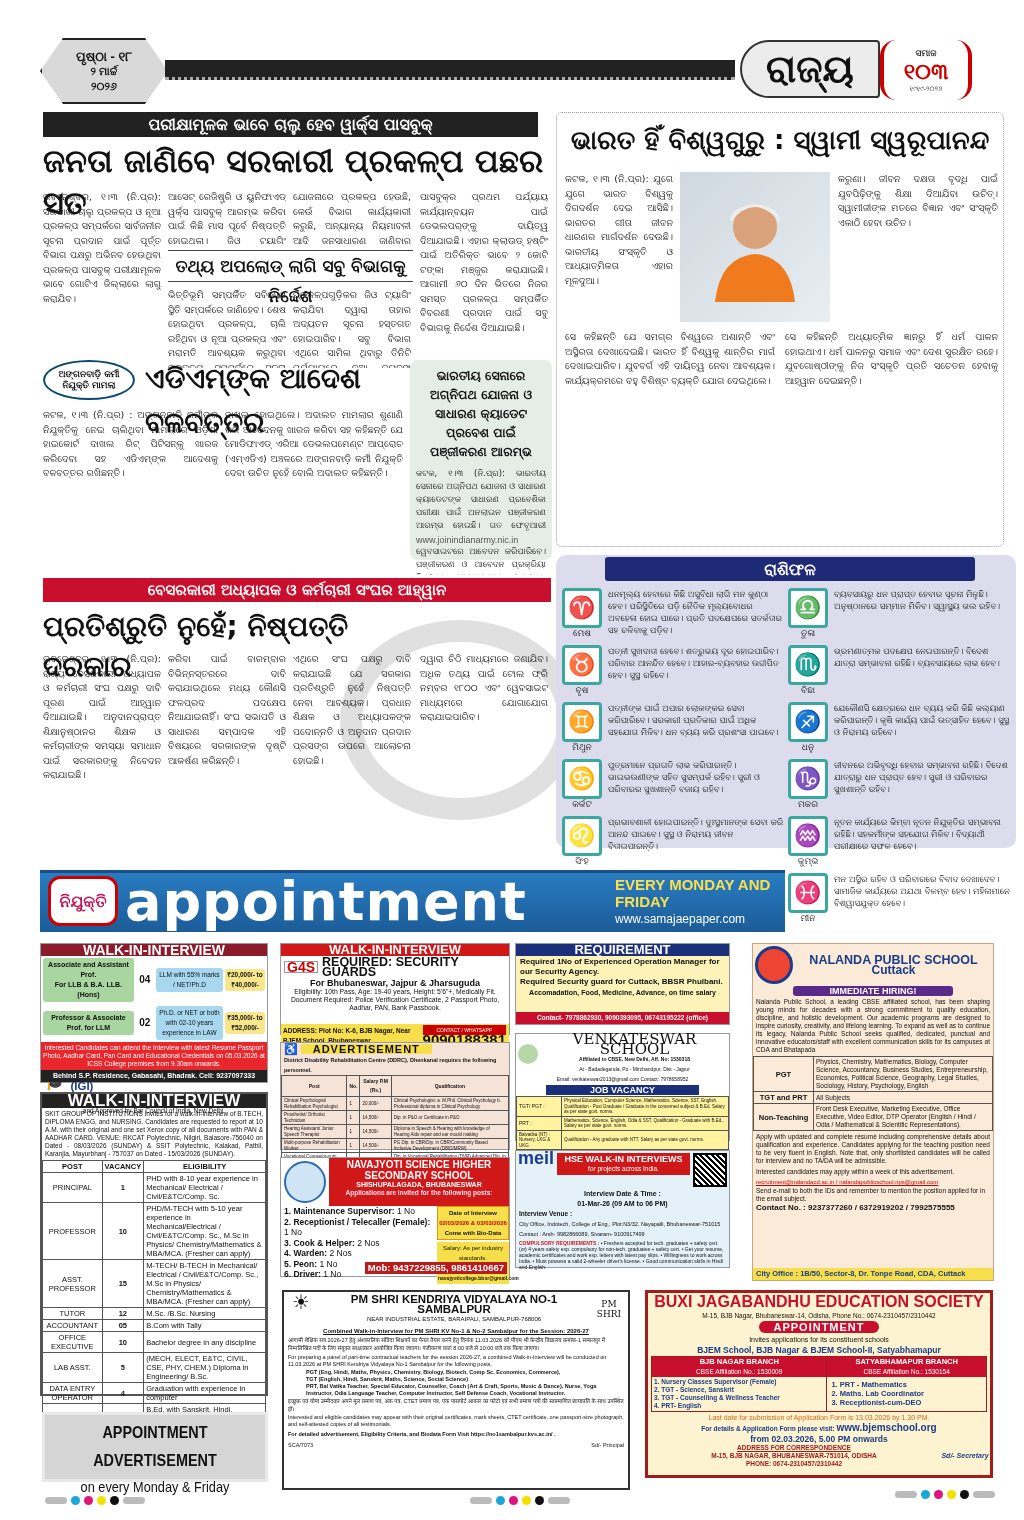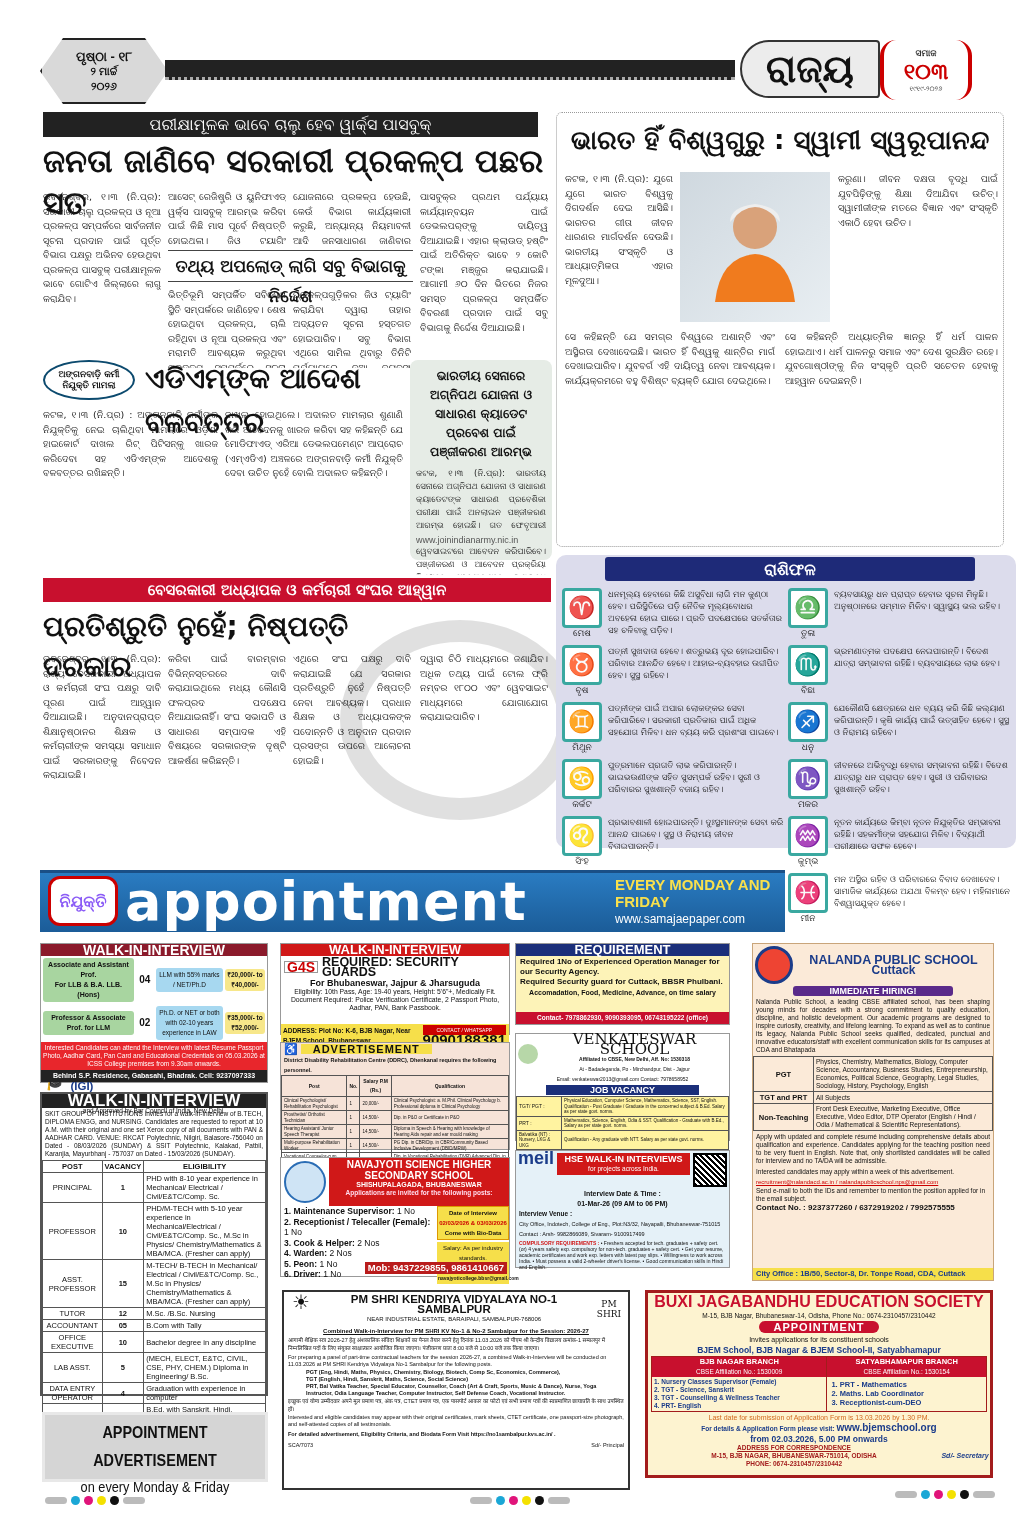--- a/index.html
+++ b/index.html
@@ -5,37 +5,37 @@
 *{box-sizing:border-box;margin:0;padding:0}
 body{width:1024px;height:1520px;background:#fff;font-family:"Liberation Sans",sans-serif;color:#111;position:relative;overflow:hidden}
 .abs{position:absolute}
 .para{font-family:"DejaVu Sans",sans-serif;font-size:9.5px;line-height:14.5px;color:#222;text-align:justify}
 
 .pagebadge{left:40px;top:38px;width:128px;height:66px;background:#d9d9d9;border:2px solid #222;clip-path:polygon(18% 0,82% 0,100% 50%,82% 100%,18% 100%,0 50%);display:flex;flex-direction:column;align-items:center;justify-content:center;font-size:13px;font-weight:bold;line-height:15px}
 .redwing{background:#c00}
 .topbar{left:165px;top:60px;width:570px;height:20px;background:#222;border-bottom:3px dotted #aaa}
 .rajya{left:740px;top:40px;width:140px;height:58px;border:2px solid #333;border-radius:30px 4px 4px 30px;background:#ececec;font-size:38px;font-weight:bold;display:flex;align-items:center;justify-content:center;font-family:"DejaVu Sans",sans-serif}
 .logo103{left:880px;top:40px;width:92px;height:60px;display:flex;flex-direction:column;align-items:center;justify-content:center;color:#c00;border-left:4px solid #c00;border-right:4px solid #c00;border-radius:16px}
-.kicker{left:43px;top:112px;width:495px;height:25px;background:#222;color:#fff;font-size:16px;font-weight:normal;display:flex;align-items:center;justify-content:center;font-family:"DejaVu Sans",sans-serif}
+.kicker{left:43px;top:112px;width:495px;height:25px;background:#222;color:#fff;font-size:16px;font-weight:bold;display:flex;align-items:center;justify-content:center;font-family:"DejaVu Sans",sans-serif}
 .headline{font-family:"DejaVu Sans",sans-serif;font-weight:bold;color:#111}
 .subhead{font-family:"DejaVu Sans",sans-serif;font-weight:bold;font-size:22px;text-align:center;border-top:1px solid #444;border-bottom:1px solid #444}
 .col{position:absolute}
 .box-right{left:556px;top:112px;width:448px;height:435px;border:1px dotted #999;border-radius:6px}
 .photo{left:680px;top:172px;width:150px;height:150px;background:linear-gradient(135deg,#cfd8df,#e8eef2);display:flex;align-items:center;justify-content:center}
 .army{left:410px;top:360px;width:142px;height:200px;background:#e6ece6;border-radius:8px}
 .redkicker{left:43px;top:578px;width:508px;height:24px;background:#c8102e;color:#fff;font-size:15px;font-weight:bold;display:flex;align-items:center;justify-content:center;font-family:"DejaVu Sans",sans-serif}
 .rashi{left:556px;top:555px;width:460px;height:293px;background:#dcdcec;border-radius:10px}
 .rashi-title{left:605px;top:557px;width:370px;height:24px;background:#1e2a78;color:#fff;font-weight:bold;font-size:16px;display:flex;align-items:center;justify-content:center;font-family:"DejaVu Sans",sans-serif;border-radius:3px}
 .sign{display:flex;gap:6px;margin-bottom:6px}
 .signicon{width:40px;height:40px;border:3px solid #3aa8a0;background:#fff;border-radius:4px;display:flex;align-items:center;justify-content:center;font-size:22px;flex-shrink:0}
 .signname{font-size:9px;text-align:center;font-family:"DejaVu Sans",sans-serif}
 .signtxt{font-family:"DejaVu Sans",sans-serif;font-size:8.5px;line-height:12px;color:#222}
 
 .banner{left:40px;top:870px;width:745px;height:62px;background:linear-gradient(#2a7cc2,#1b5c98);border-top:3px solid #1a4f86}
-.niyukti{left:48px;top:876px;width:70px;height:50px;background:#fff;border:3px solid #c00;border-radius:12px;display:flex;align-items:center;justify-content:center;font-weight:bold;font-size:16px;color:#8b5cf6;font-family:"DejaVu Sans",sans-serif}
+.niyukti{left:48px;top:876px;width:70px;height:50px;background:#fff;border:3px solid #c00;border-radius:12px;display:flex;align-items:center;justify-content:center;font-weight:bold;font-size:16px;color:#be185d;font-family:"DejaVu Sans",sans-serif}
 .appt{left:125px;top:870px;font-size:54px;font-weight:900;color:#fff;letter-spacing:1px;font-family:"DejaVu Sans",sans-serif}
 .everym{left:615px;top:876px;color:#f9e04c;font-weight:bold;font-size:15px;line-height:17px}
 .site{left:615px;top:912px;color:#fff;font-size:12px}
 
 .ad{position:absolute;border:1px solid #999;font-size:8px;line-height:10px}
 .hdr-maroon{background:#8b1a2b;color:#fff;font-weight:900;text-align:center;font-size:14px;padding:1px}
 .hdr-black{background:#222;color:#fff;font-weight:900;text-align:center;font-size:16px;padding:2px}
 .hdr-red{background:#d01818;color:#fff;font-weight:900;text-align:center;font-size:13px;padding:1px}
 .hdr-navy{background:#1b2f7a;color:#fff;font-weight:900;text-align:center;font-size:13px;padding:1px}
 table{border-collapse:collapse;width:100%}

